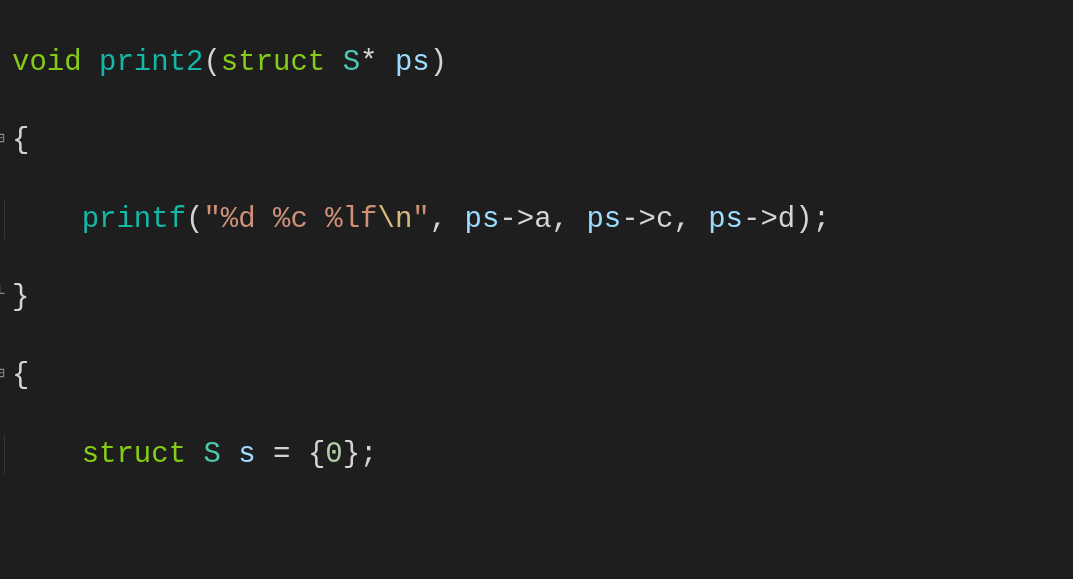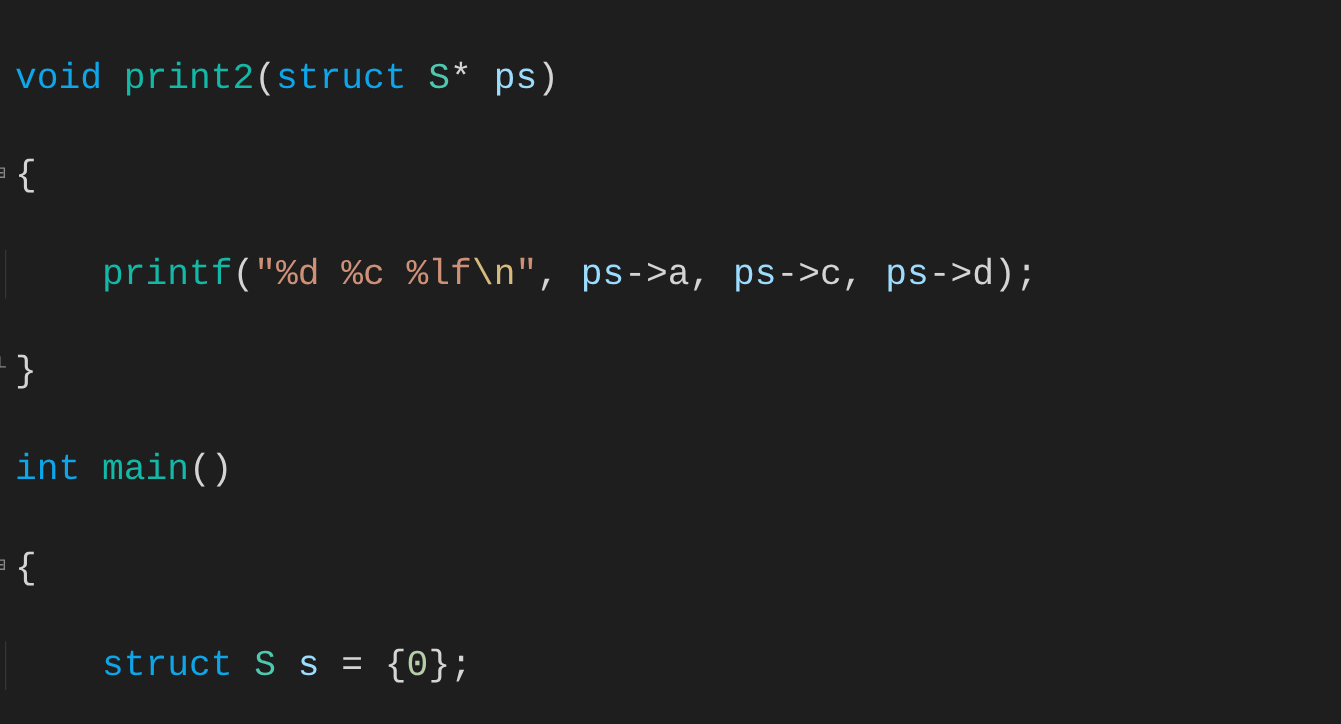--- a/index.html
+++ b/index.html
@@ -34,41 +34,40 @@
   }
   .guide {
     position: absolute;
     left: 4px;
     top: 0;
     bottom: 0;
     width: 1px;
     background: #555;
     opacity: 0.45;
   }
-  .kw { color: #0ea5e9; }
+  .kw { color: #84cc16; }
   .fn { color: #14b8a6; }
   .param { color: #9cdcfe; }
   .var { color: #9cdcfe; }
   .str { color: #ce9178; }
   .esc { color: #d7ba7d; }
   .num { color: #b5cea8; }
   .op { color: #d4d4d4; }
   .brace { color: #d4d4d4; }
   .member { color: #d4d4d4; }
   .cls { color: #4ec9b0; }
 </style>
 </head>
 <body>
 
 <div class="editor">
 <div class="line"><span class="kw">void</span><span> </span><span class="fn">print2</span><span class="op">(</span><span class="kw">struct</span><span> </span><span class="cls">S</span><span class="op">*</span><span> </span><span class="param">ps</span><span class="op">)</span></div>
 <div class="line"><span class="fold">⊟</span><span class="brace">{</span></div>
 <div class="line"><span class="guide"></span><span>    </span><span class="fn">printf</span><span class="op">(</span><span class="str">"</span><span class="str">%d %c %lf</span><span class="esc">\n</span><span class="str">"</span><span class="op">, </span><span class="var">ps</span><span class="op">-&gt;</span><span class="member">a</span><span class="op">, </span><span class="var">ps</span><span class="op">-&gt;</span><span class="member">c</span><span class="op">, </span><span class="var">ps</span><span class="op">-&gt;</span><span class="member">d</span><span class="op">)</span><span class="op">;</span></div>
 <div class="line"><span class="fold" style="top:6px;">└</span><span class="brace">}</span></div>
-<div class="line"><span class="kw">int</span><span> </span><span class="fn">main</span><span class="op">()</span></div>
 <div class="line"><span class="fold">⊟</span><span class="brace">{</span></div>
 <div class="line"><span class="guide"></span><span>    </span><span class="kw">struct</span><span> </span><span class="cls">S</span><span> </span><span class="var">s</span><span> </span><span class="op">=</span><span> </span><span class="brace">{</span><span class="num">0</span><span class="brace">}</span><span class="op">;</span></div>
 
 
 
 
 
 </div>
 
 </body></html>

